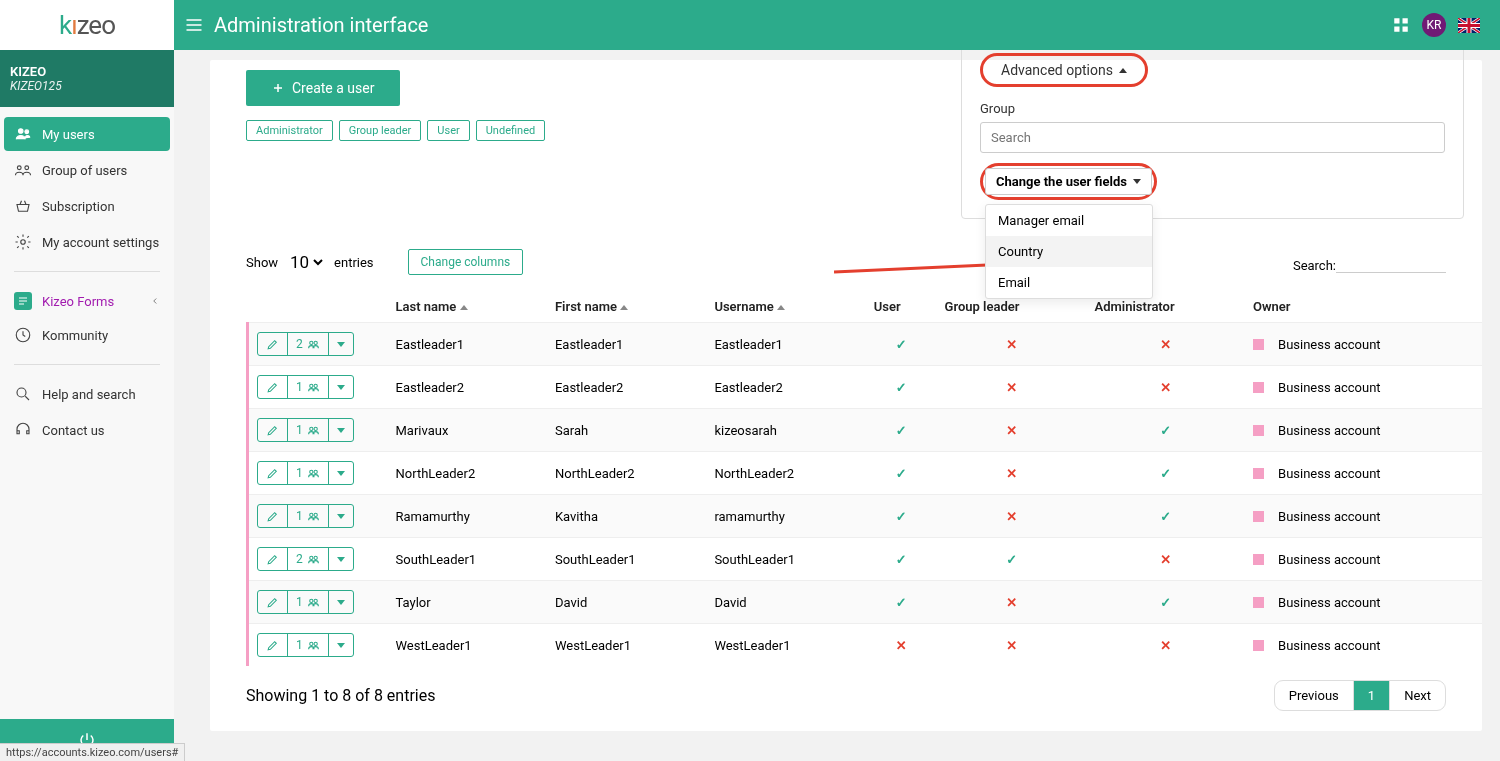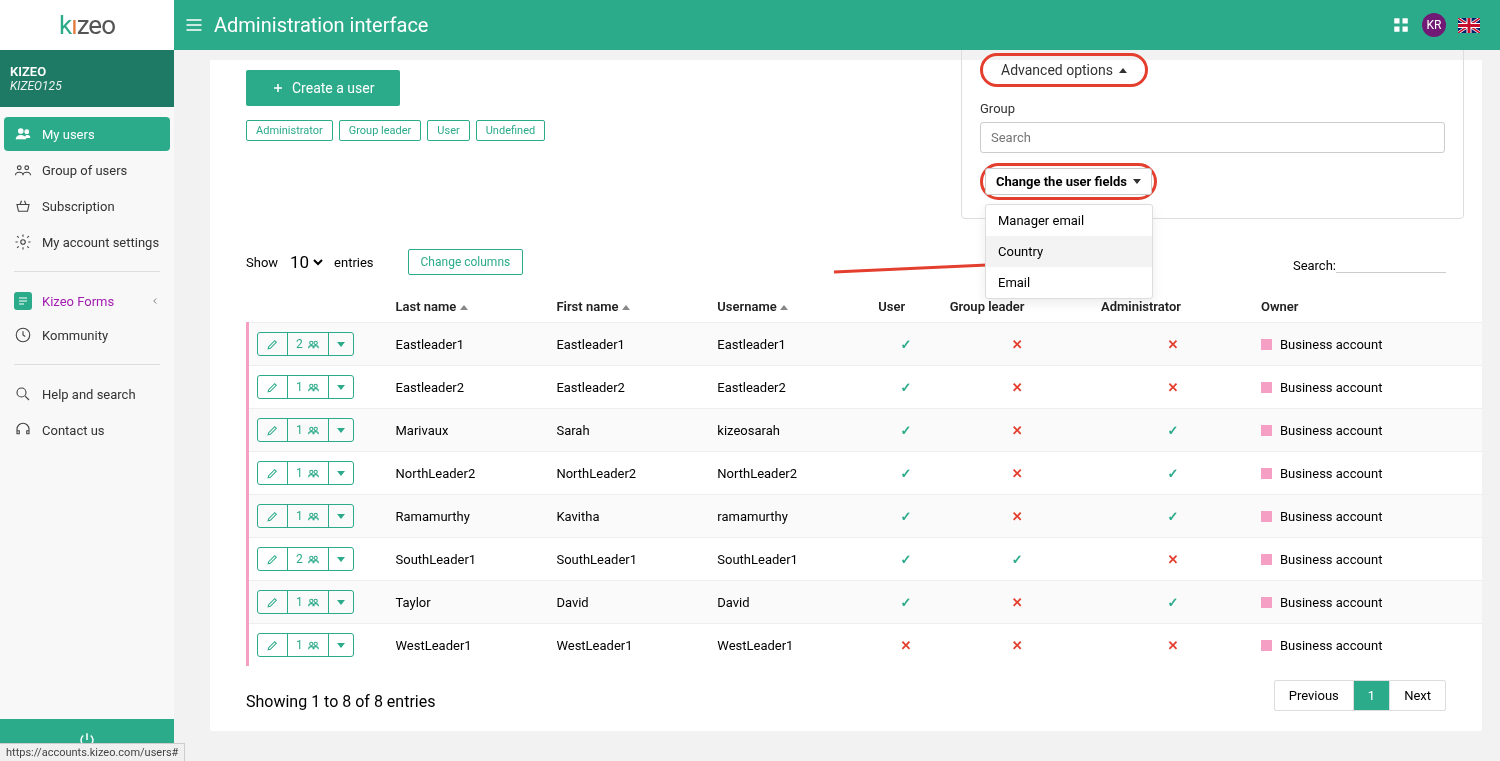--- a/index.html
+++ b/index.html
@@ -62,24 +62,24 @@
 th { text-align: left; font-size: 13px; font-weight: 600; padding: 8px 8px; color: #222; }
 td { font-size: 13px; padding: 9px 8px; border-top: 1px solid #eee; }
 tbody tr { border-left: 3px solid #f59fc4; }
 tbody tr:nth-child(odd) { background: #fafafa; }
 .row-actions { display: inline-flex; border: 1px solid #2cab8b; border-radius: 3px; overflow: hidden; }
 .row-actions > div { padding: 4px 8px; border-right: 1px solid #2cab8b; display: flex; align-items: center; gap: 4px; font-size: 12px; color: #2cab8b; cursor: pointer; }
 .row-actions > div:last-child { border-right: none; }
 .row-actions svg { width: 13px; height: 13px; stroke: #2cab8b; fill: none; }
 .check { color: #2cab8b; font-weight: bold; text-align: center; }
 .cross { color: #e43f2e; font-weight: bold; text-align: center; }
-.owner-cell { display: flex; align-items: center; gap: 8px; }
+.owner-cell { display: flex; align-items: center; gap: 14px; }
 .pink-sq { width: 11px; height: 11px; background: #f59fc4; }
-.footer-row { display: flex; align-items: flex-end; padding: 14px 36px 0 36px; }
-.pager { margin-left: auto; display: flex; border: 1px solid #ddd; border-radius: 2px; overflow: hidden; }
+.footer-row { display: flex; align-items: center; padding: 14px 36px 0 36px; }
+.pager { margin-left: auto; display: flex; border: 1px solid #ddd; border-radius: 9px; overflow: hidden; }
 .pager > div { padding: 7px 14px; font-size: 13px; cursor: pointer; border-right: 1px solid #ddd; }
 .pager > div:last-child { border-right: none; }
 .pager .cur { background: #2cab8b; color: #fff; }
 .tri-up { display:inline-block; width:0; height:0; border-left:4px solid transparent; border-right:4px solid transparent; border-bottom:5px solid #333; vertical-align:middle; }
 .tri-down { display:inline-block; width:0; height:0; border-left:4px solid transparent; border-right:4px solid transparent; border-top:5px solid #333; vertical-align:middle; }
 </style>
 </head>
 <body>
 
 <div class="topbar">

